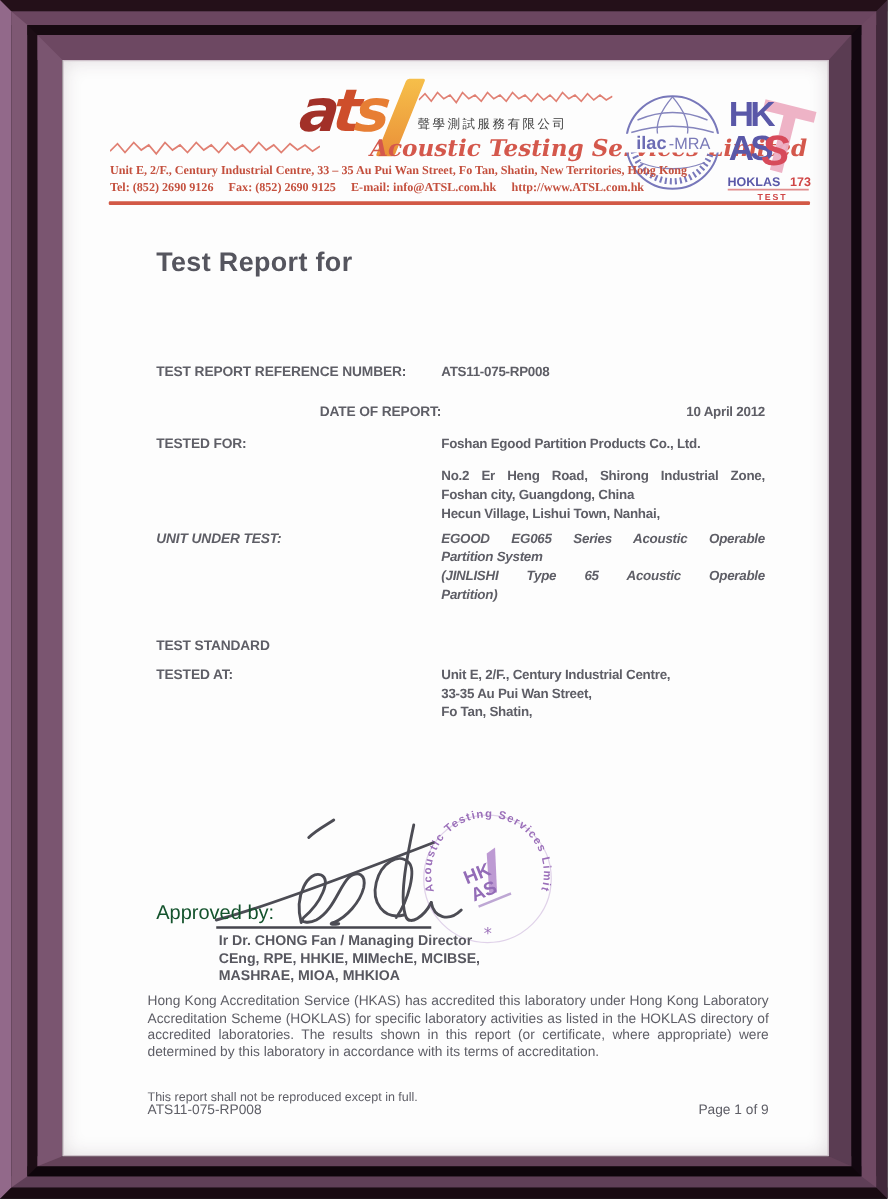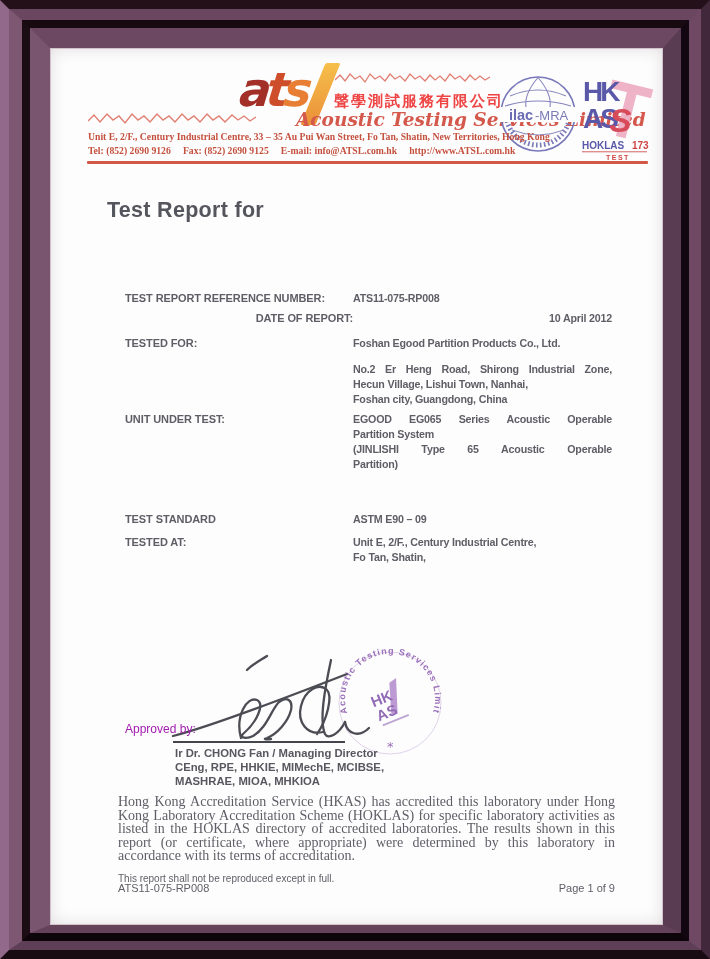--- a/index.html
+++ b/index.html
@@ -17,40 +17,40 @@
 
   .abs { position:absolute; }
 
   
   .atsl-letters { position:absolute; left:0; top:0; font-family:"DejaVu Sans",sans-serif;
       font-weight:bold; font-style:italic; font-size:47px; letter-spacing:-5px; transform:skewX(-6deg); line-height:1; }
   .l-a{color:#a23028;} .l-t{color:#ce4e2b;} .l-s{color:#e77e34;}
   .atsl-slash { position:absolute; left:73px; top:-3px; width:15px; height:62px;
       background:linear-gradient(180deg,#f6bf4a,#ea9038); transform:skewX(-22deg); border-radius:2px; }
 
-  .cn { font-family:"DejaVu Serif",serif; font-weight:bold; font-size:15px; letter-spacing:2px; color:#ef4444; white-space:nowrap; }
+  .cn { font-family:"DejaVu Serif",serif; font-weight:normal; font-size:10px; letter-spacing:2px; color:#404040; white-space:nowrap; }
   .script { font-family:"DejaVu Serif",serif; font-style:italic; font-weight:bold; font-size:18.5px; color:#d4584c; white-space:nowrap; }
   .addr { font-family:"Liberation Serif",serif; font-weight:bold; font-size:9.7px; color:#c4503e; white-space:pre; }
   .divider { background:#d25946; border-radius:1px; }
 
   
   .title-line { font-size:21.5px; font-weight:bold; color:#55555e; line-height:28.5px; letter-spacing:.3px; }
   .fields { width:487px; }
   .row { display:flex; }
   .flabel { width:228px; font-size:11px; font-weight:bold; color:#5e5e66; letter-spacing:-.1px; line-height:15px; }
   .fvalue { width:259px; font-size:10.7px; font-weight:bold; color:#5e5e66; letter-spacing:-.2px; line-height:15px; }
   .spread { text-align:justify; text-align-last:justify; }
 
   
-  .small-gray { font-size:12px; color:#a21caf;text-align:center; }
+  .small-gray { font-size:16px; color:#14532d;text-align:center; }
   .name-line { font-size:11.3px; font-weight:bold; color:#57575f; line-height:14px; }
   .sig-line { background:#45454d; }
 
   
-  .foot-para { font-size:14px; color:#5e5e66; line-height:13.5px; text-align:justify;font-family:Liberation Serif, serif; }
+  .foot-para { font-size:11px; color:#5e5e66; line-height:13.5px; text-align:justify; }
   .foot-note { font-size:10px; color:#5e5e66;margin-top:15px; }
   .foot-ref-row { display:flex; justify-content:space-between; font-size:11px; color:#5e5e66; }
 </style>
 </head>
 <body>
 
 <div class="scene">
  <div class="f f1">
   <div class="f f2">
    <div class="f f3">
@@ -97,26 +97,26 @@
         <text x="0" y="75" font-family="Liberation Sans, sans-serif" font-size="10" font-weight="700" fill="#5a58a8">HOKLAS</text>
         <text x="50" y="75" font-family="Liberation Sans, sans-serif" font-size="10" font-weight="700" fill="#cf4545">173</text>
         <rect x="0" y="77" width="65" height="1.4" fill="#cf4545" opacity="0.6"></rect>
         <text x="24" y="86" font-family="Liberation Sans, sans-serif" font-size="7" font-weight="600" letter-spacing="1.5" fill="#cf4545">TEST</text>
       </svg>
 
       <div class="abs addr" style="left:38px; top:83px;">Unit E, 2/F., Century Industrial Centre, 33 – 35 Au Pui Wan Street, Fo Tan, Shatin, New Territories, Hong Kong</div>
       <div class="abs addr" style="left:38px; top:97px;">Tel: (852) 2690 9126     Fax: (852) 2690 9125     E-mail: info@ATSL.com.hk     http://www.ATSL.com.hk</div>
       <div class="abs divider" style="left:37px; top:113px; width:561px; height:3px;"></div>
 
-      <div class="abs" style="left:57px; top:148px;">
+      <div class="abs" style="left:75px; top:148px;">
         <div class="title-line">Test Report for</div>
       </div>
 
       <div class="abs fields" style="left:75px; top:243px;">
-        <div class="row" style="margin-bottom:5px;">
+        <div class="row" style="margin-bottom:17px;">
           <div class="flabel">TEST REPORT REFERENCE NUMBER:</div>
           <div class="fvalue">
                     <div>ATS11-075-RP008</div>
                   </div>
         </div>
         <div class="row" style="margin-bottom:10px;text-align:right;">
           <div class="flabel">DATE OF REPORT:</div>
           <div class="fvalue">
                     <div>10 April 2012</div>
                   </div>
@@ -124,43 +124,41 @@
         <div class="row" style="margin-bottom:11px;">
           <div class="flabel">TESTED FOR:</div>
           <div class="fvalue">
                     <div>Foshan Egood Partition Products Co., Ltd.</div>
                   </div>
         </div>
         <div class="row" style="margin-bottom:5px;">
           <div class="flabel"></div>
           <div class="fvalue">
             <div class="spread">No.2 Er Heng Road, Shirong Industrial Zone,</div>
+            <div>Foshan city, Guangdong, China</div>
             <div>Hecun Village, Lishui Town, Nanhai,</div>
-            <div>Foshan city, Guangdong, China</div>
           </div>
         </div>
-        <div class="row" style="margin-bottom:40px;">
+        <div class="row" style="margin-bottom:26px;font-style:italic;">
           <div class="flabel">UNIT UNDER TEST:</div>
           <div class="fvalue">
             <div class="spread">EGOOD EG065 Series Acoustic Operable</div>
             <div>Partition System</div>
             <div class="spread">(JINLISHI Type 65 Acoustic Operable</div>
             <div>Partition)</div>
           </div>
         </div>
         <div class="row" style="margin-bottom:8px;">
           <div class="flabel">TEST STANDARD</div>
-          <div class="fvalue">
-                    <div>ASTM E90 – 09</div>
-                  </div>
         </div>
         <div class="row">
           <div class="flabel">TESTED AT:</div>
           <div class="fvalue">
             <div>Unit E, 2/F., Century Industrial Centre,</div>
+            <div>33-35 Au Pui Wan Street,</div>
             <div>Fo Tan, Shatin,</div>
           </div>
         </div>
       </div>
 
       <svg class="abs" style="left:105px; top:592px;" width="260" height="110" viewBox="0 0 260 110">
         <g fill="none" stroke="#3d3d46" stroke-width="2.3" stroke-linecap="round" opacity="0.92">
           <path d="M18,96 C 50,88 120,62 192,34"></path>
           <path d="M92,30 C 98,24 106,20 112,16"></path>
           <path d="M86,98 C 80,76 92,56 102,60 C 110,64 102,82 88,94 C 84,98 92,99 98,96 C 112,88 116,70 124,62 C 132,56 138,60 136,70 C 133,82 122,94 112,98 C 108,99 110,100 116,99"></path>

